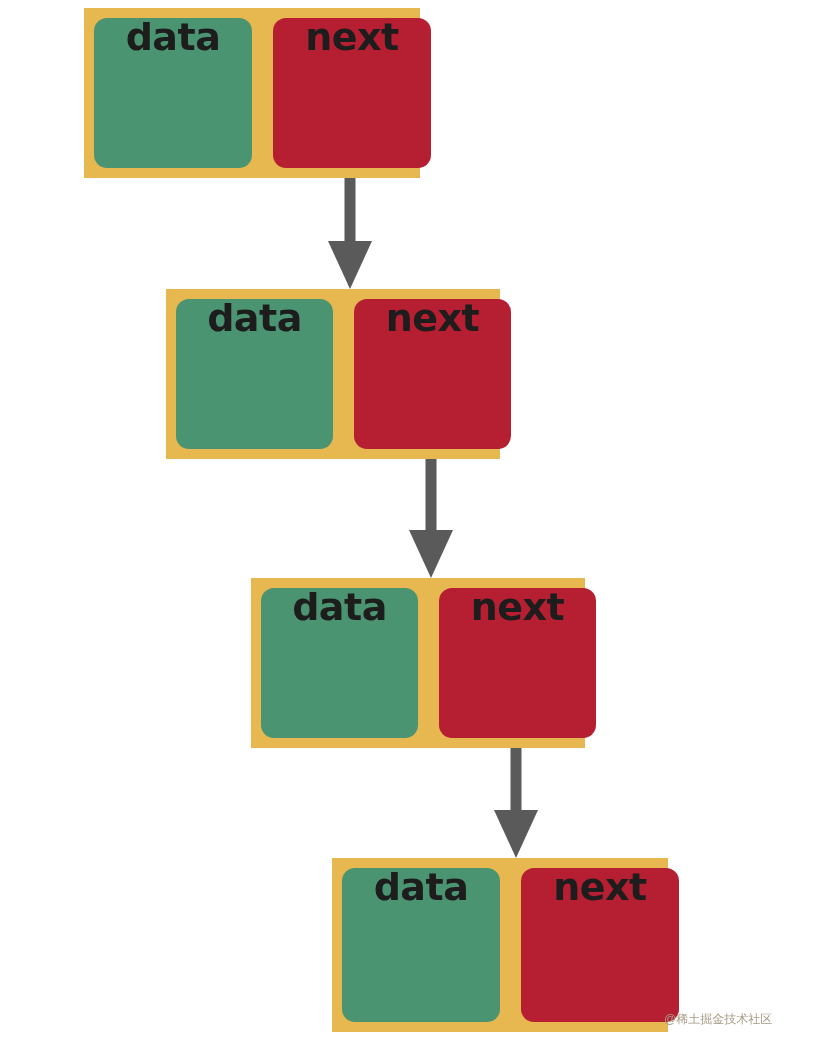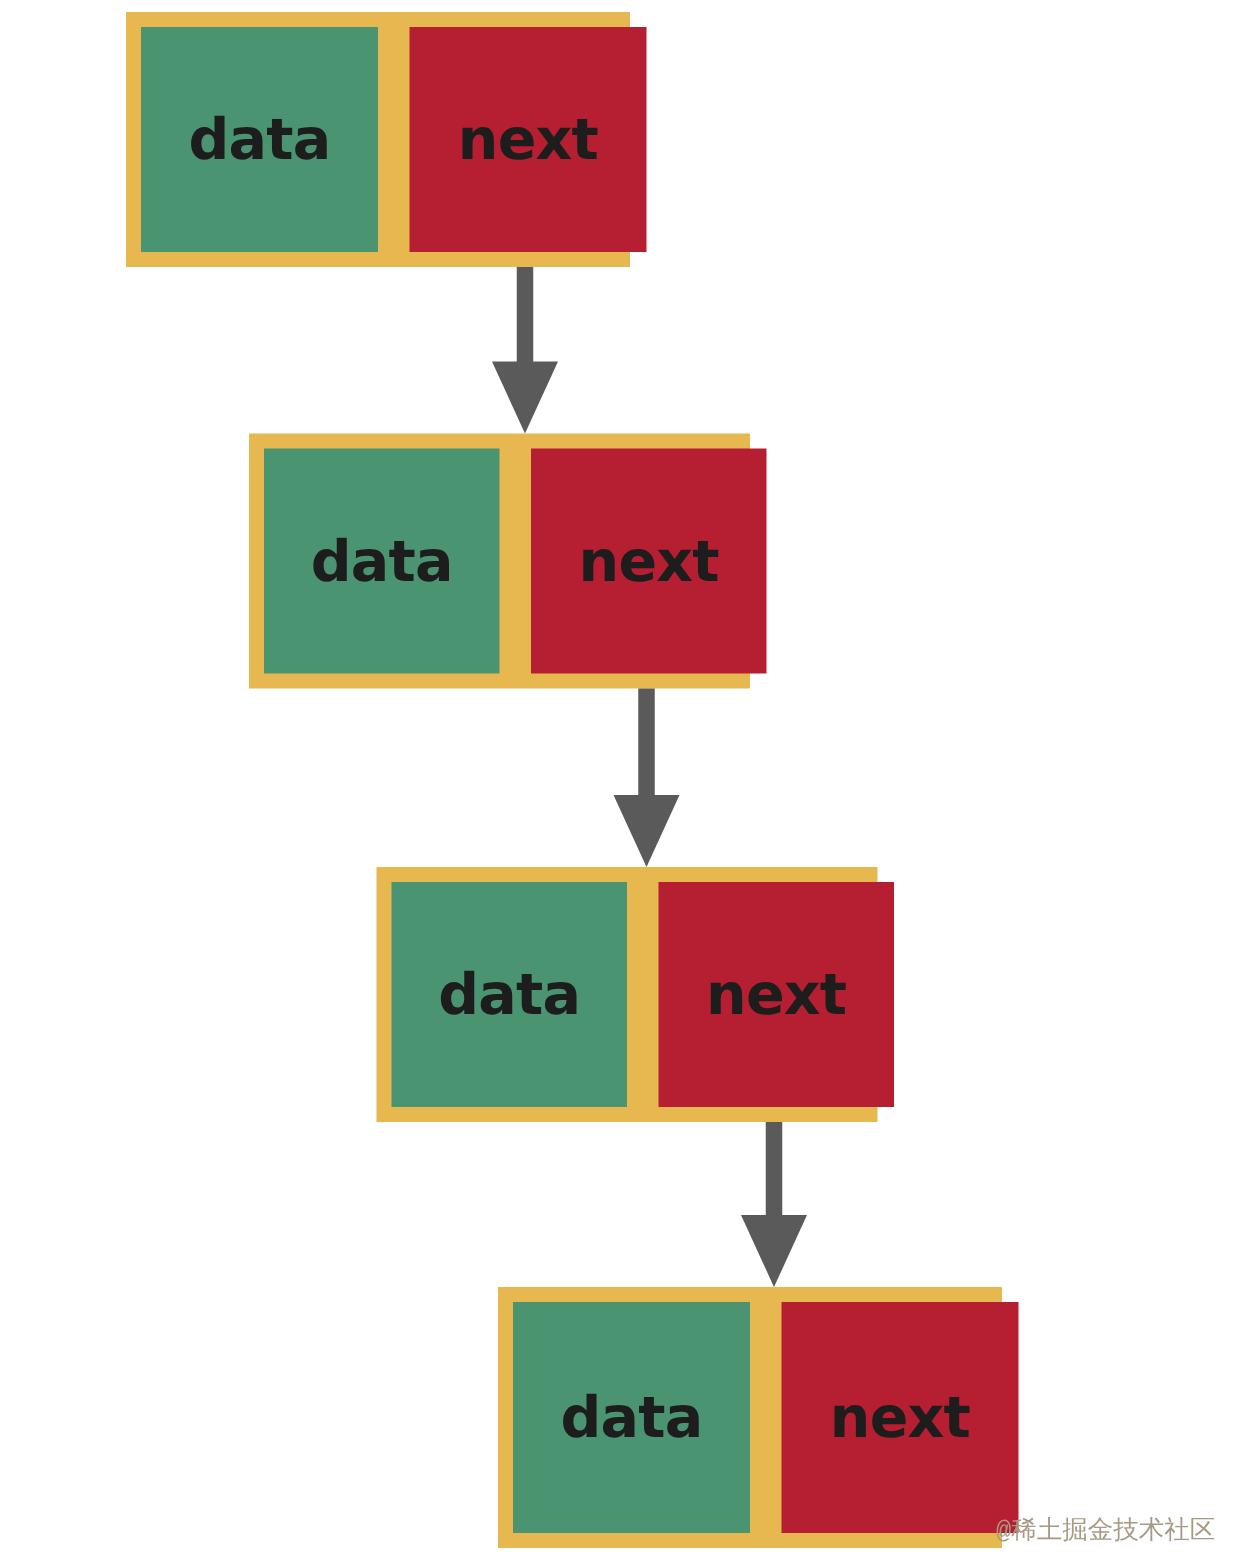--- a/index.html
+++ b/index.html
@@ -23,24 +23,25 @@
     position: absolute;
     box-sizing: border-box;
     display: flex;
     flex-direction: row;
     background: var(--border-col, #e6b84f);
     padding: 10px;
   }
   .cell {
     box-sizing: border-box;
     display: flex;
-    align-items: center;
+    align-items: flex-start;
     justify-content: center;
     flex: 0 0 50%;
     width: 50%;
+    border-radius: 13px;
   }
   .cell-data {
     background: var(--data-col, #4a9472);
     margin-right: 4px;
   }
   .cell-next {
     background: var(--next-col, #b51f31);
     margin-left: 17px;
   }
   .cell-label {
@@ -56,24 +57,24 @@
     position: absolute;
   }
   .arrow svg {
     display: block;
     overflow: visible;
   }
   
   .watermark {
     position: absolute;
     color: #a79a84;
-    font-size: 17px;
+    font-size: 12px;
     line-height: 1;
     white-space: nowrap;
-    font-family: Liberation Mono, monospace;
+    font-family: Liberation Sans, sans-serif;
     user-select: none;
   }
 </style>
 </head>
 <body>
 
 <div id="canvas" style="width: 822px; height: 1041px; background: rgb(255, 255, 255);">
 
   <div id="nodes-layer">
       <div class="node" style="left: 84px; top: 8px; width: 336px; height: 170px; --border-col: #e6b84f;">

